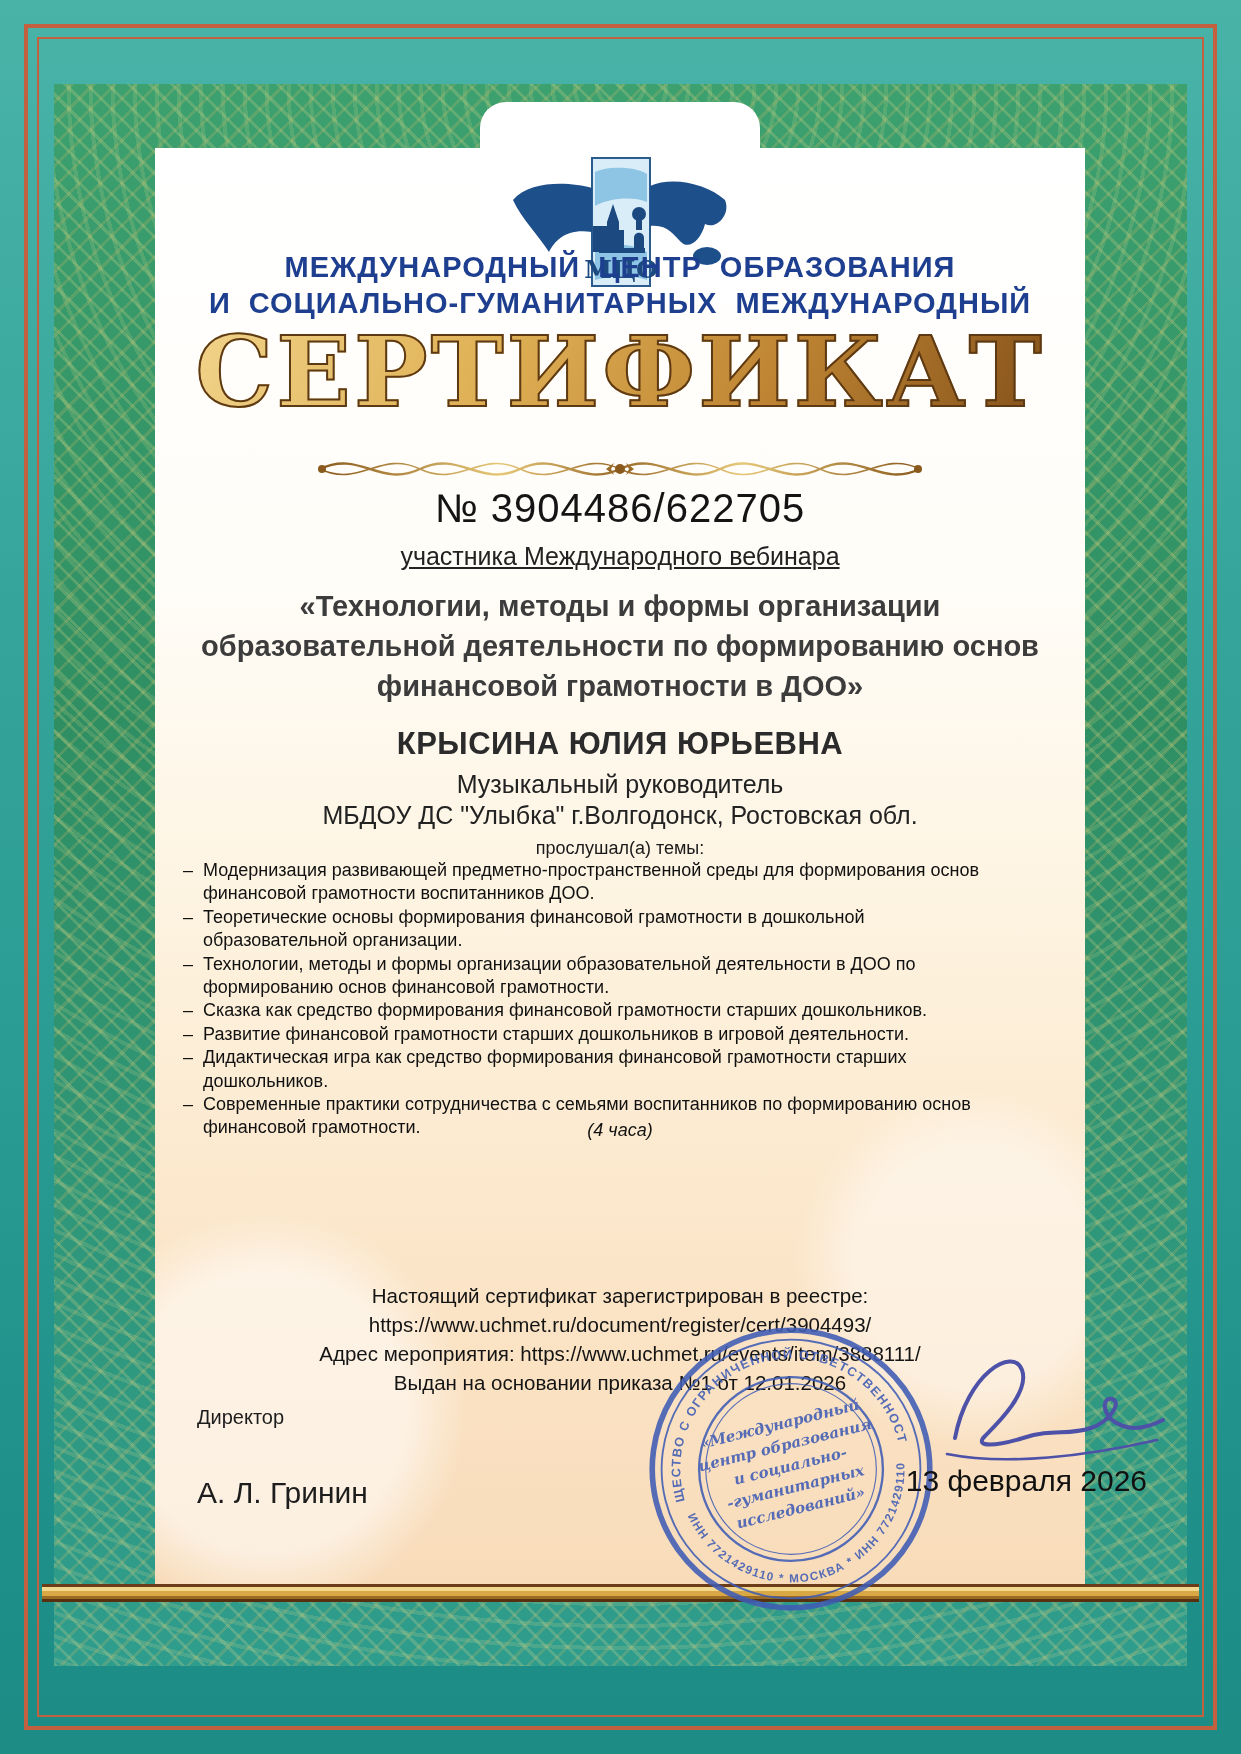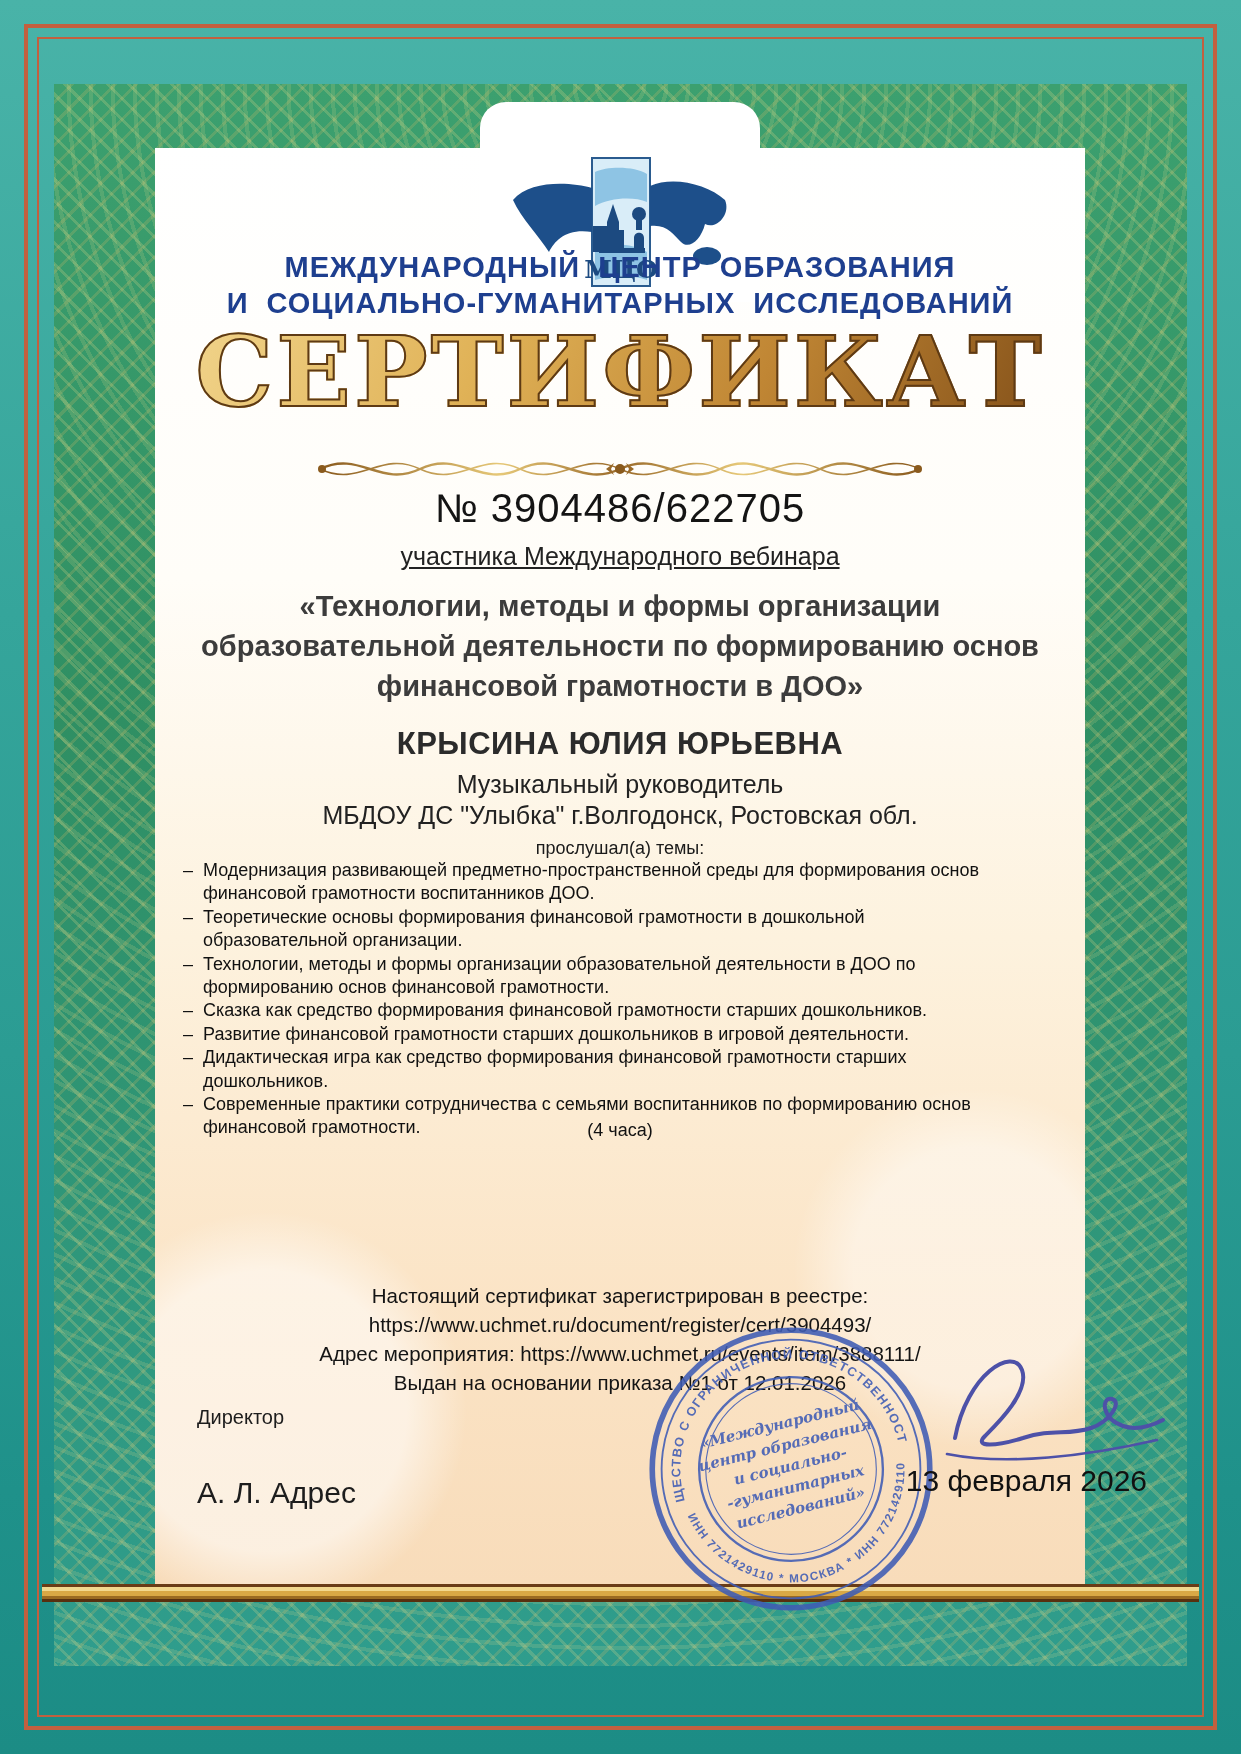--- a/index.html
+++ b/index.html
@@ -58,21 +58,21 @@
   .cert-number{top:338px;font-size:40px;color:#141414;letter-spacing:1px;}
   .subtitle{top:394px;font-size:25px;color:#222;text-decoration:underline;}
   .webinar{top:426px;left:45px;width:840px;font-size:29px;font-weight:bold;color:#3c3c3c;line-height:1.38;margin-top:12px;}
   .r-name{top:578px;font-size:31px;font-weight:bold;color:#2b2b2b;letter-spacing:.5px;}
   .r-pos{top:622px;font-size:25px;color:#222;}
   .r-org{top:653px;font-size:25px;color:#222;}
   .topics-label{top:690px;font-size:18px;color:#1a1a1a;}
   .topics{position:absolute;left:28px;top:711px;width:812px;font-size:18px;color:#111;line-height:1.3;}
   .topic{position:relative;padding-left:20px;}
   .topic::before{content:"–";position:absolute;left:0;top:0;}
-  .duration{top:972px;font-size:18px;color:#111;}
+  .duration{top:972px;font-size:18px;color:#111;font-style:italic;}
   .registry{top:1134px;font-size:20.5px;color:#141414;line-height:28px;}
   .registry div{margin-bottom:1px;}
   .sig-role{position:absolute;left:42px;top:1258px;font-size:20px;color:#1d1d1d;}
   .sig-name{position:absolute;left:42px;top:1328px;font-size:30px;color:#1d1d1d;}
   .stamp{position:absolute;left:486px;top:1171px;width:300px;height:300px;z-index:7;opacity:.88;}
   .signature{position:absolute;left:770px;top:1192px;width:250px;height:135px;z-index:8;}
   .issue-date{position:absolute;right:-62px;top:1316px;width:480px;text-align:right;font-size:30px;color:#111;z-index:9;}
 </style>
 </head>
 <body>
@@ -97,21 +97,21 @@
         <path d="M112,70 l6,-18 l6,18 v8 h5 v18 h10 v-10 c0,-7 10,-7 10,0 v10 h-37 v4 h-14 v-26 h14 z" fill="#1c4a80"></path>
         <circle cx="144" cy="62" r="7" fill="#1c4a80"></circle>
         <rect x="141" y="64" width="6" height="14" fill="#1c4a80"></rect>
         <rect x="104" y="96" width="46" height="5" fill="#1c4a80"></rect>
         <text x="126" y="126" text-anchor="middle" font-family="DejaVu Serif,serif" font-weight="bold" font-size="25" fill="#1c4a80">МЦО</text>
       </svg>
     </div>
 
     <div class="abs org-name">
       <div>МЕЖДУНАРОДНЫЙ ЦЕНТР ОБРАЗОВАНИЯ</div>
-      <div>И СОЦИАЛЬНО-ГУМАНИТАРНЫХ ИССЛЕДОВАНИЙ</div>
+      <div>И СОЦИАЛЬНО-ГУМАНИТАРНЫХ МЕЖДУНАРОДНЫЙ</div>
     </div>
 
     <div class="abs cert-title">СЕРТИФИКАТ</div>
 
     <div class="abs divider">
       <svg width="640" height="42" viewBox="0 0 640 42">
         <defs>
           <linearGradient id="gld" x1="0" y1="0" x2="1" y2="0">
             <stop offset="0" stop-color="#8a5a1d"></stop>
               <stop offset=".3" stop-color="#e6c878"></stop>
@@ -151,21 +151,21 @@
     <div class="abs duration">(4 часа)</div>
 
     <div class="abs registry">
       <div>Настоящий сертификат зарегистрирован в реестре:</div>
       <div>https://www.uchmet.ru/document/register/cert/3904493/</div>
       <div>Адрес мероприятия: https://www.uchmet.ru/events/item/3888111/</div>
       <div>Выдан на основании приказа №1 от 12.01.2026</div>
     </div>
 
     <div class="sig-role">Директор</div>
-    <div class="sig-name">А. Л. Адрес</div>
+    <div class="sig-name">А. Л. Гринин</div>
 
     <svg class="stamp" viewBox="-160 -160 320 320">
       <defs>
         <path id="arcTop" d="M -118 0 A 118 118 0 0 1 118 0"></path>
         <path id="arcBottom" d="M -121 0 A 121 121 0 0 0 121 0"></path>
       </defs>
       <g transform="rotate(-14)" fill="none" stroke="#3f5cb5">
         <circle r="148" stroke-width="6"></circle>
         <circle r="138" stroke-width="2"></circle>
         <circle r="98" stroke-width="2.5"></circle>

